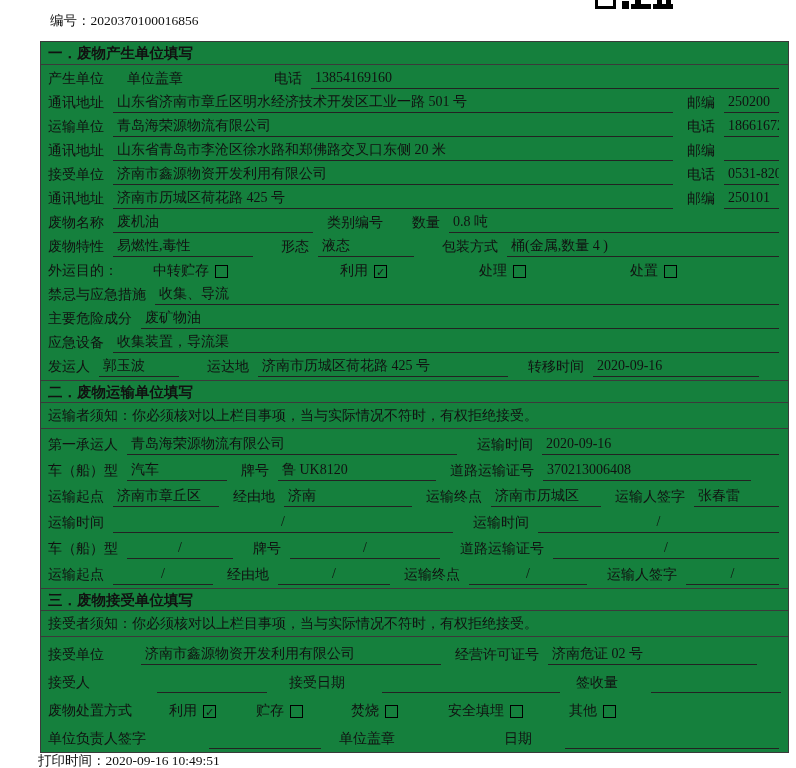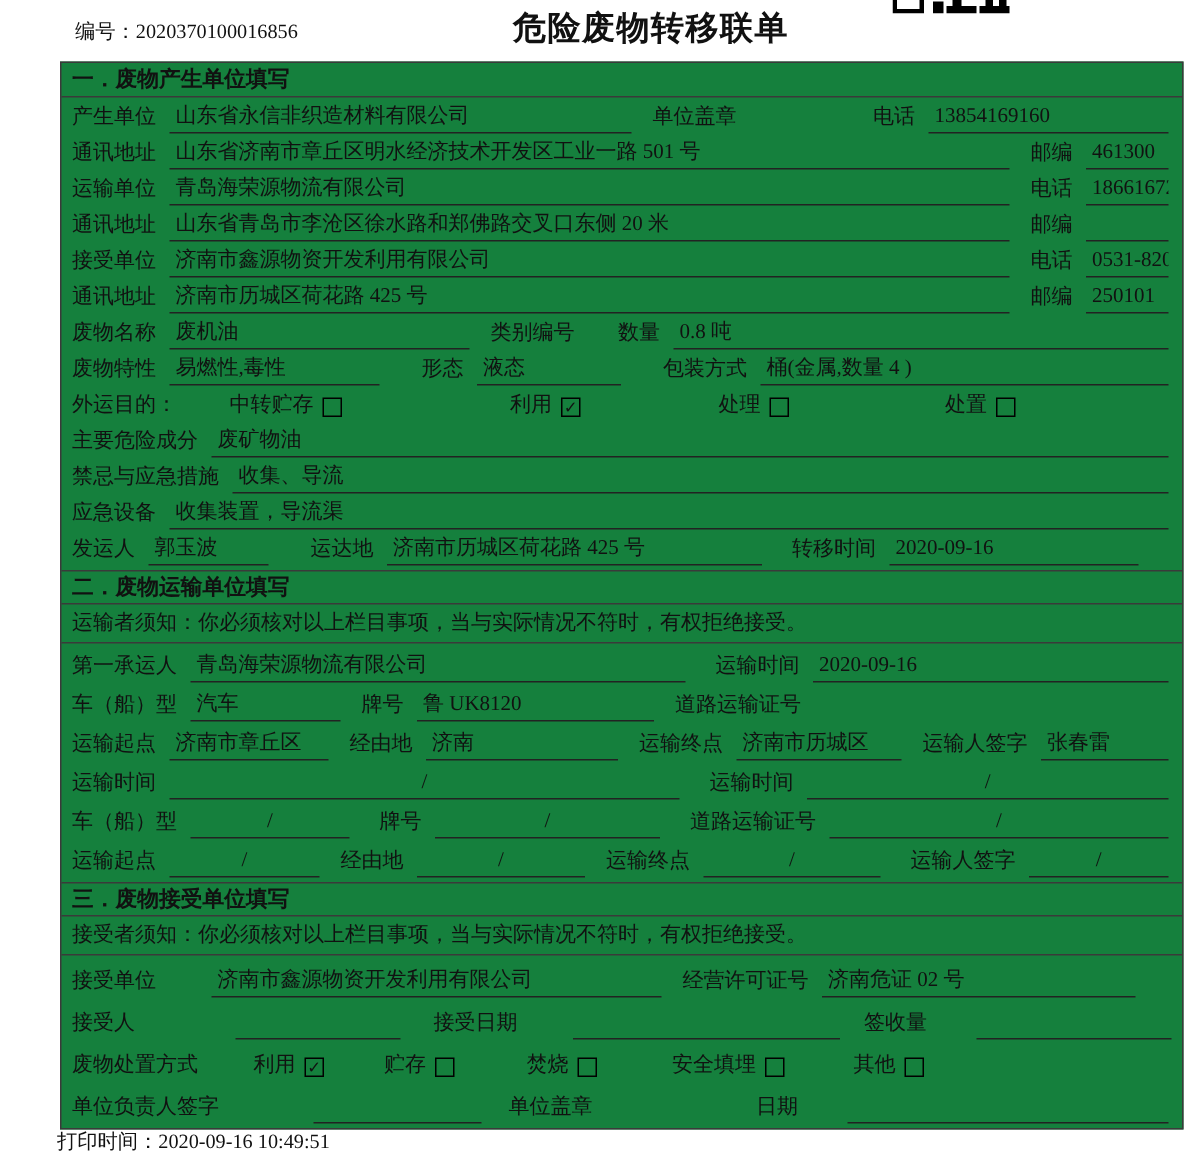--- a/index.html
+++ b/index.html
@@ -34,21 +34,21 @@
   .sec-title.mid { border-top:1.2px solid #3a3a3a; }
   .notice-row {
     height:26px; line-height:25px; padding-left:7px;
     border-bottom:1.2px solid #3a3a3a; white-space:nowrap;
   }
   .rows { padding:1px 0 2px 0; }
   .row {
     display:flex; align-items:flex-end; height:24px;
     padding:0 9px 1px 7px; white-space:nowrap;
   }
-  .rows.h26 .row { height:26px; }
+  .rows.h26 .row { height:26px;justify-content:center; }
   .rows.h28 .row { height:28px; }
   .lbl { line-height:20px; margin-right:9px; flex:none; }
   .val {
     line-height:20px; border-bottom:1px solid #222; padding:0 4px;
     flex:none; overflow:hidden;
   }
   .grow { flex:1 1 auto; }
   .ctr { text-align:center; }
   .ml14{margin-left:14px;} .ml20{margin-left:20px;} .ml28{margin-left:28px;}
   .cb {
@@ -60,50 +60,48 @@
 
   .footer-line { position:absolute; left:38px; top:752px; font-size:13.5px; white-space:nowrap; }
 </style>
 </head>
 <body>
 
 <div class="page">
 
   <div class="doc-header">
     <div class="serial"><span>编号：</span><span>2020370100016856</span></div>
-    <div class="doc-title">危险废物转移联单</div>
     <div class="stamp">
       <div class="bA"></div>
       <div class="bB"></div>
       <div class="bC"></div>
       <div class="bD"></div>
       <div class="bE"></div>
       <div class="bF"></div>
       <div class="bG"></div>
     </div>
   </div>
 
   <div class="form-box">
 
     <div class="sec-title">一．废物产生单位填写</div>
     <div class="rows">
 
       <div class="row">
         <span class="lbl">产生单位</span>
-        <span class="val" style="width:308px">山东省永信非织造材料有限公司</span>
         <span class="lbl ml14">单位盖章</span>
         <span class="lbl" style="margin-left:82px">电话</span>
         <span class="val grow">13854169160</span>
       </div>
 
       <div class="row">
         <span class="lbl">通讯地址</span>
         <span class="val" style="width:560px">山东省济南市章丘区明水经济技术开发区工业一路 501 号</span>
         <span class="lbl ml14">邮编</span>
-        <span class="val grow">461300</span>
+        <span class="val grow">250200</span>
       </div>
 
       <div class="row">
         <span class="lbl">运输单位</span>
         <span class="val" style="width:560px">青岛海荣源物流有限公司</span>
         <span class="lbl ml14">电话</span>
         <span class="val grow">18661672606</span>
       </div>
 
       <div class="row">
@@ -150,27 +148,27 @@
           <span class="cb"></span>
         <span class="opt" style="margin-left:112px">利用</span>
           <span class="cb">✓</span>
         <span class="opt" style="margin-left:92px">处理</span>
           <span class="cb"></span>
         <span class="opt" style="margin-left:104px">处置</span>
           <span class="cb"></span>
       </div>
 
       <div class="row">
+        <span class="lbl">禁忌与应急措施</span>
+        <span class="val grow">收集、导流</span>
+      </div>
+
+      <div class="row">
         <span class="lbl">主要危险成分</span>
         <span class="val grow">废矿物油</span>
-      </div>
-
-      <div class="row">
-        <span class="lbl">禁忌与应急措施</span>
-        <span class="val grow">收集、导流</span>
       </div>
 
       <div class="row">
         <span class="lbl">应急设备</span>
         <span class="val grow">收集装置，导流渠</span>
       </div>
 
       <div class="row">
         <span class="lbl">发运人</span>
         <span class="val" style="width:80px">郭玉波</span>
@@ -191,20 +189,21 @@
         <span class="lbl ml20">运输时间</span>
         <span class="val grow">2020-09-16</span>
       </div>
 
       <div class="row">
         <span class="lbl">车（船）型</span>
         <span class="val" style="width:100px">汽车</span>
         <span class="lbl ml14">牌号</span>
         <span class="val" style="width:158px">鲁 UK8120</span>
         <span class="lbl ml14">道路运输证号</span>
+        <span class="val grow" style="margin-right:28px">370213006408</span>
       </div>
 
       <div class="row">
         <span class="lbl">运输起点</span>
         <span class="val" style="width:106px">济南市章丘区</span>
         <span class="lbl ml14">经由地</span>
         <span class="val" style="width:128px">济南</span>
         <span class="lbl ml14">运输终点</span>
         <span class="val" style="width:110px">济南市历城区</span>
         <span class="lbl ml14">运输人签字</span>

